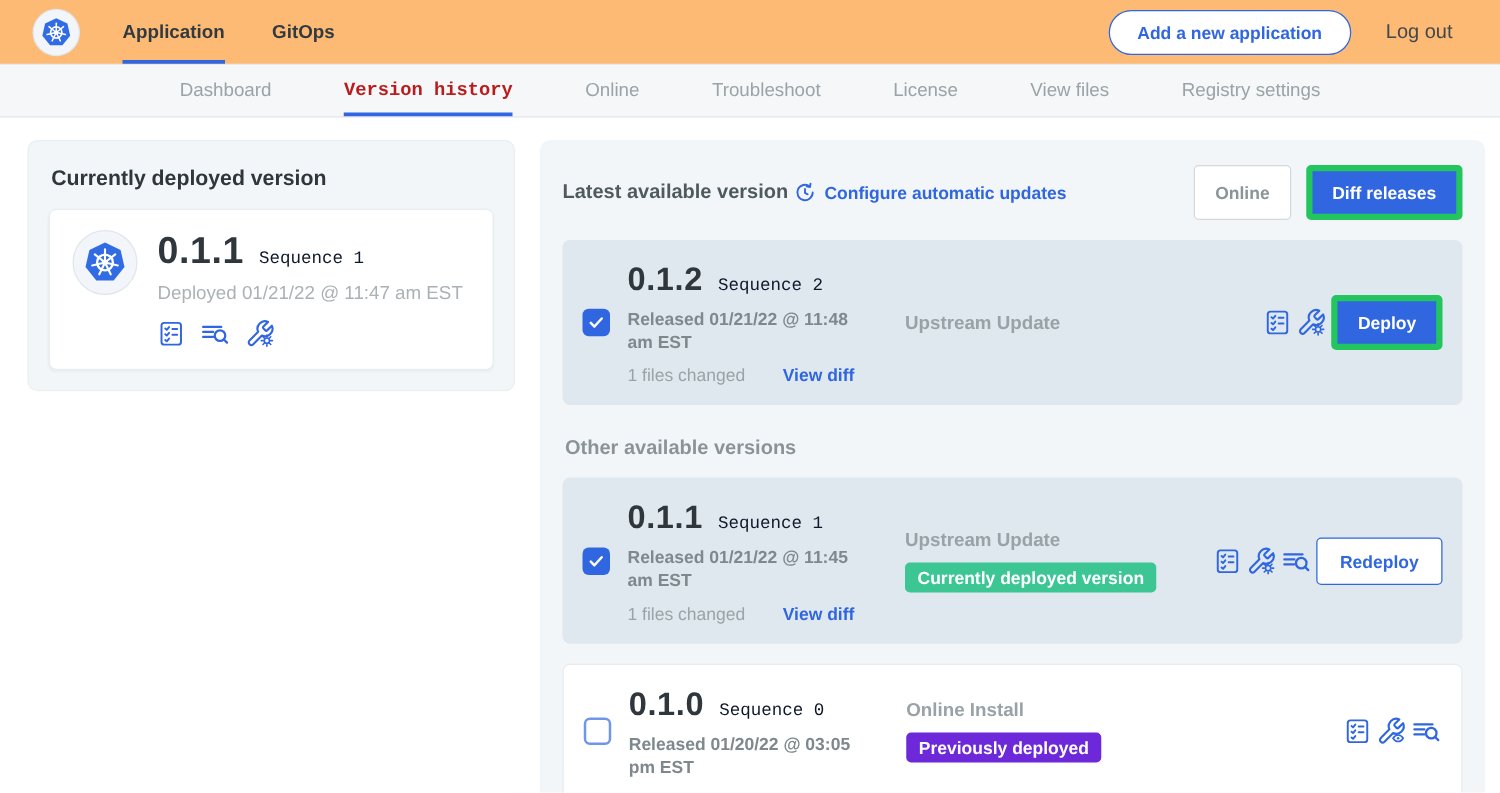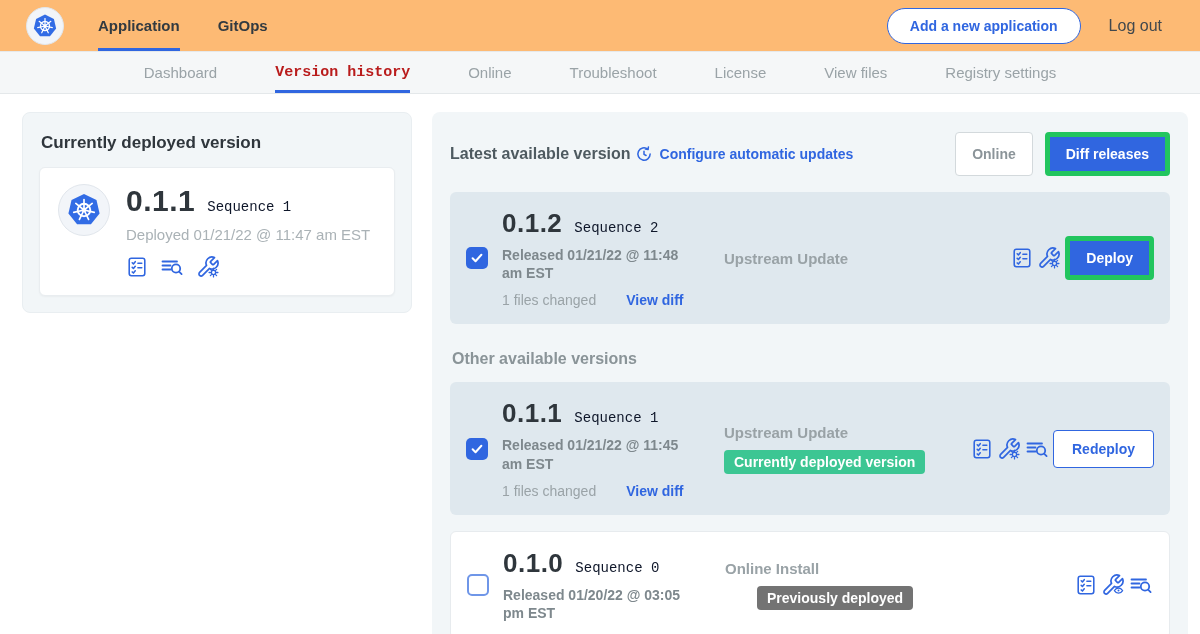--- a/index.html
+++ b/index.html
@@ -69,21 +69,21 @@
   .v-info { width:222px; }
   .v-info .ver-big { font-size:26px; }
   .released { font-size:14px; font-weight:700; color:#7e888d; margin-top:7px; width:200px;
     line-height:1.3; }
   .files-line { margin-top:10px; font-size:14px; color:#9aa3a7; display:flex; gap:30px; }
   .view-diff { color:#3066e0; font-weight:700; cursor:pointer; }
   .v-source { flex:1; display:flex; flex-direction:column; gap:9px; align-items:flex-start; }
   .source-label { font-size:15px; font-weight:700; color:#99a2a6; }
   .badge { font-size:14px; font-weight:700; color:#fff; border-radius:4px; padding:4px 10px; }
   .badge.green { background:#3cc693; }
-  .badge.gray  { background:#737373;margin-left:32px; }
+  .badge.gray  { background:#6d28d9; }
   .v-actions { display:flex; align-items:center; gap:4px; margin-left:12px; }
 
   .other-title { font-size:16px; font-weight:600; color:#8a9498; margin:26px 0 14px 2px; }
   .row-gap { height:16px; }
   svg { display:block; }
 </style>
 </head>
 <body>
 
 <svg width="0" height="0" style="position:absolute">

